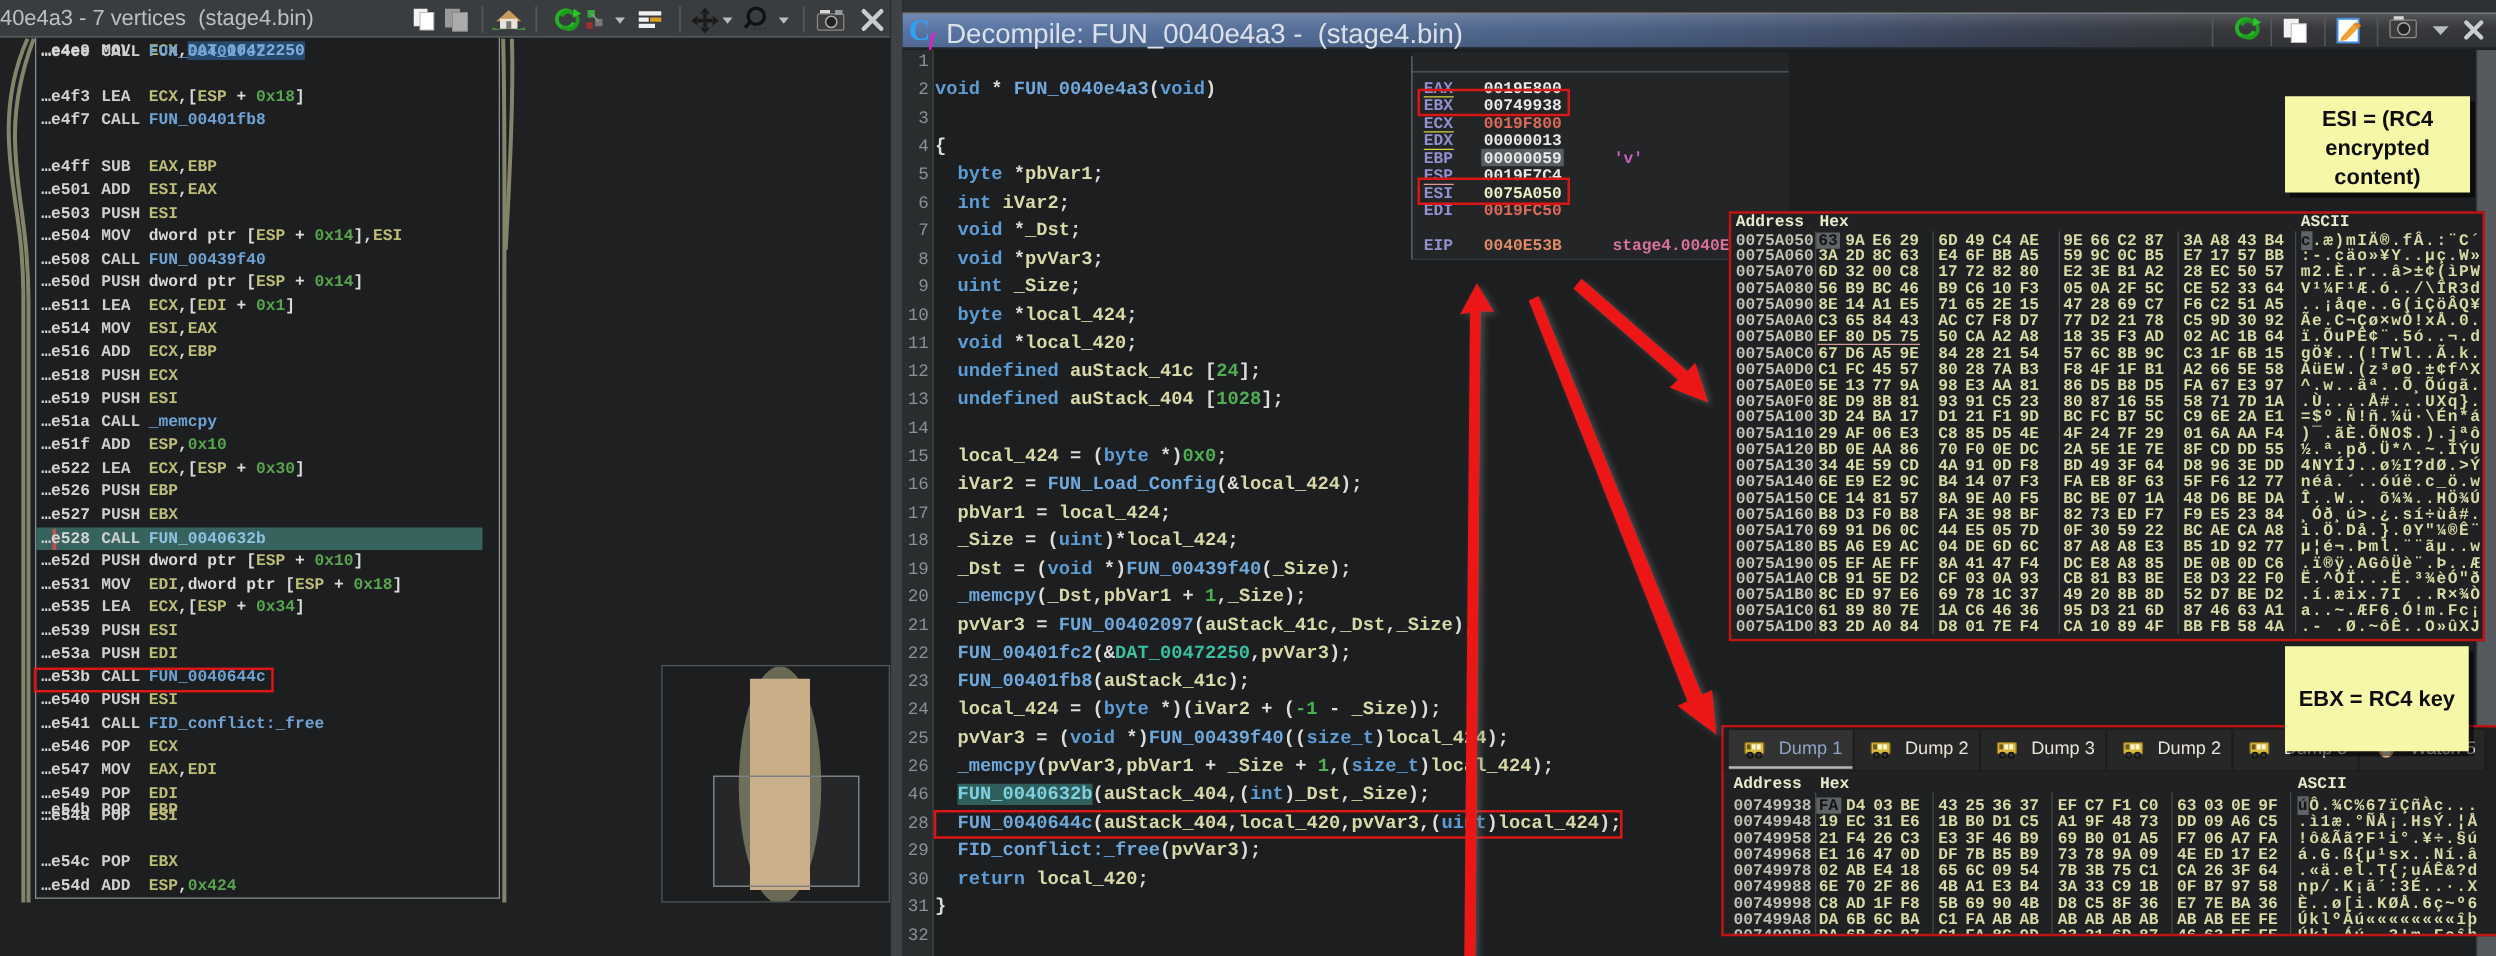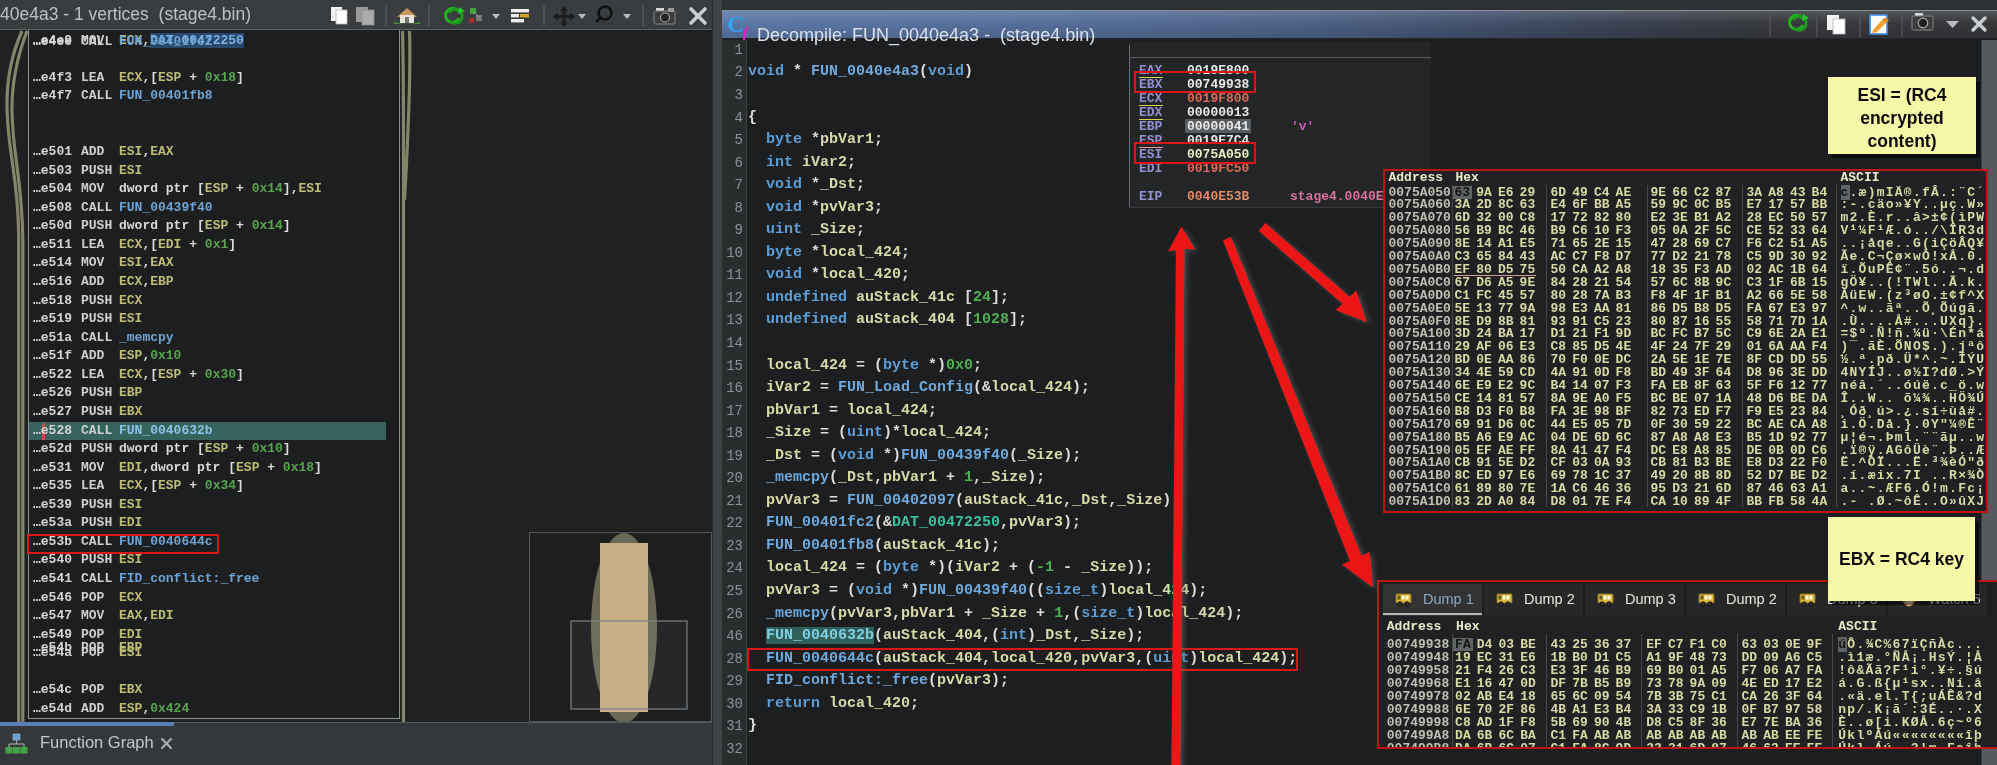--- a/index.html
+++ b/index.html
@@ -22,21 +22,21 @@
 #fgind{position:absolute;left:0;top:-1px;width:174px;height:3.5px;background:#5a7fb8}
 #fgtab .t{position:absolute;left:40px;top:10px;font-size:16.5px;color:#c3c7c9}
 #sat{position:absolute;left:529px;top:532px;width:183px;height:190px;border:1px solid #53575a;background:#1c1e1f;overflow:hidden}
 #splitter{position:absolute;left:712px;top:0;width:10px;height:765px;background:#404346;border-left:1px solid #2a2d2f}
 #rpanel{position:absolute;left:722px;top:0;width:1275px;height:765px;background:#1c1e1f}
 #rtop{position:absolute;left:722px;top:0;width:1275px;height:10px;background:#2e3134}
 #rtitle{position:absolute;left:722px;top:10px;width:1275px;height:29px;
  background:linear-gradient(90deg,#5b77a6 0%,#566f9a 25%,#4d6287 45%,#42506b 60%,#3a4150 72%,#37393d 82%,#36383a 100%);
  border-top:1px solid #888e96;border-bottom:1px solid #24282c}
 #rtitle .shine{position:absolute;inset:0;background:linear-gradient(180deg,rgba(255,255,255,.14),rgba(255,255,255,0) 45%,rgba(0,0,0,.12))}
-#rtitle .t{position:absolute;left:35px;top:14px;font-size:18px;color:#dbe1ea;white-space:pre}
+#rtitle .t{position:absolute;left:35px;top:3px;font-size:22px;color:#dbe1ea;white-space:pre}
 #gutter{position:absolute;left:722px;top:40px;width:25px;height:725px;background:#2a2d2e;border-right:1px solid #3e4143}
 .lnum{position:absolute;left:722px;width:21px;height:22.5px;text-align:right;font-family:"Liberation Mono",monospace;font-size:14px;line-height:22.5px;color:#8b9196}
 .cline{position:absolute;height:22.5px;font-family:"Liberation Mono",monospace;font-size:15px;font-weight:bold;line-height:22.5px;white-space:pre}
 .cline k,.cline f,.cline f2,.cline v,.cline n,.cline d,.cline pn{font-style:normal}
 .cline k{color:#5d9dd5}
 .cline f{color:#6fa9dc}
 .cline f2{color:#7fd0e0}
 .cline v{color:#d8d8a8}
 .cline n{color:#4fae54}
 .cline d{color:#38c0a0}
@@ -71,20 +71,21 @@
 <path d="M 27 31 C 16 60, 11.5 88, 12 112 C 13 158, 22.3 180, 22.8 240 L 22.8 722" stroke-width="3.2"></path>
 <path d="M 402.5 31 C 404 80, 403.5 160, 403.5 240 L 403.5 722" stroke-width="3.2"></path>
 <path d="M 409.5 31 C 411 75, 408.5 130, 404.5 200" stroke-width="3.2"></path>
 </g>
     </svg>
 <div id="block"></div>
 <div class="aline" style="top:31.7px"><span class="aaddr">…e4e9</span><span class="amn">MOV</span><span class="aops"><r>ECX</r><pn>,</pn><e>DAT_00472250</e></span></div>
 <div class="aline" style="top:33px"><span class="aaddr">…e4ee</span><span class="amn">CALL</span><span class="aops"><f>FUN_00401fc2</f></span></div>
 <div class="aline" style="top:68.8px"><span class="aaddr">…e4f3</span><span class="amn">LEA</span><span class="aops"><r>ECX</r><pn>,[</pn><r>ESP</r><pn> + </pn><n>0x18</n><pn>]</pn></span></div>
 <div class="aline" style="top:87.4px"><span class="aaddr">…e4f7</span><span class="amn">CALL</span><span class="aops"><f>FUN_00401fb8</f></span></div>
+<div class="aline" style="top:124.5px"><span class="aaddr">…e4ff</span><span class="amn">SUB</span><span class="aops"><r>EAX</r><pn>,</pn><r>EBP</r></span></div>
 <div class="aline" style="top:143.1px"><span class="aaddr">…e501</span><span class="amn">ADD</span><span class="aops"><r>ESI</r><pn>,</pn><r>EAX</r></span></div>
 <div class="aline" style="top:161.6px"><span class="aaddr">…e503</span><span class="amn">PUSH</span><span class="aops"><r>ESI</r></span></div>
 <div class="aline" style="top:180.2px"><span class="aaddr">…e504</span><span class="amn">MOV</span><span class="aops"><pn>dword ptr [</pn><r>ESP</r><pn> + </pn><n>0x14</n><pn>],</pn><r>ESI</r></span></div>
 <div class="aline" style="top:198.7px"><span class="aaddr">…e508</span><span class="amn">CALL</span><span class="aops"><f>FUN_00439f40</f></span></div>
 <div class="aline" style="top:217.3px"><span class="aaddr">…e50d</span><span class="amn">PUSH</span><span class="aops"><pn>dword ptr [</pn><r>ESP</r><pn> + </pn><n>0x14</n><pn>]</pn></span></div>
 <div class="aline" style="top:235.9px"><span class="aaddr">…e511</span><span class="amn">LEA</span><span class="aops"><r>ECX</r><pn>,[</pn><r>EDI</r><pn> + </pn><n>0x1</n><pn>]</pn></span></div>
 <div class="aline" style="top:254.4px"><span class="aaddr">…e514</span><span class="amn">MOV</span><span class="aops"><r>ESI</r><pn>,</pn><r>EAX</r></span></div>
 <div class="aline" style="top:273.0px"><span class="aaddr">…e516</span><span class="amn">ADD</span><span class="aops"><r>ECX</r><pn>,</pn><r>EBP</r></span></div>
 <div class="aline" style="top:291.5px"><span class="aaddr">…e518</span><span class="amn">PUSH</span><span class="aops"><r>ECX</r></span></div>
 <div class="aline" style="top:310.1px"><span class="aaddr">…e519</span><span class="amn">PUSH</span><span class="aops"><r>ESI</r></span></div>
@@ -112,21 +113,21 @@
 <div class="aline" style="top:681.3px"><span class="aaddr">…e54c</span><span class="amn">POP</span><span class="aops"><r>EBX</r></span></div>
 <div class="aline" style="top:699.9px"><span class="aaddr">…e54d</span><span class="amn">ADD</span><span class="aops"><r>ESP</r><pn>,</pn><n>0x424</n></span></div>
 <div id="sat">
 <svg width="183" height="190">
 <ellipse cx="94" cy="95" rx="33" ry="95" fill="#696956"></ellipse>
 <rect x="70" y="10" width="48" height="169" fill="#c9ae87"></rect>
 <rect x="41" y="88" width="116" height="88" fill="rgba(210,210,210,0.05)" stroke="#7e8184" stroke-width="1.2"></rect>
 </svg></div>
 <div class="redbox" style="left:27px;top:534px;width:192px;height:19.5px"></div>
 <div id="ltitle">
-      <div class="t">40e4a3 - 1 vertices  (stage4.bin)</div>
+      <div class="t">40e4a3 - 7 vertices  (stage4.bin)</div>
 <svg width="712" height="30" style="position:absolute;left:0;top:0">
 <g>
           <rect x="331" y="7" width="11" height="14" fill="#f2f2f2"></rect>
           <rect x="336" y="10" width="11" height="14" fill="#ffffff" stroke="#b9b9b9" stroke-width="0.8"></rect>
         </g>
 <g>
           <rect x="356" y="7" width="12" height="15" fill="#9a9a9a"></rect>
           <rect x="362" y="10" width="12" height="15" fill="#ababab" stroke="#8b8b8b" stroke-width="0.8"></rect>
         </g>
 <line x1="386" y1="5" x2="386" y2="26" stroke="#54585a" stroke-width="1.4"></line>
@@ -179,40 +180,20 @@
           <rect x="654" y="11" width="21" height="13" rx="1.5" fill="#3c3c3c" stroke="#888" stroke-width="1"></rect>
           <circle cx="665" cy="17.5" r="4.5" fill="#222" stroke="#aaa" stroke-width="1.2"></circle>
           <rect x="668" y="8" width="6" height="4" fill="#999"></rect>
         </g>
 <g stroke="#c9cdcf" stroke-width="3.6" stroke-linecap="round">
           <line x1="691" y1="9" x2="705" y2="23"></line>
           <line x1="705" y1="9" x2="691" y2="23"></line>
         </g>
 </svg>
 </div>
-<div id="fgtab">
-      <div id="fgind"></div>
-<svg width="200" height="43" style="position:absolute;left:0;top:0">
-<g>
-          <rect x="13" y="11" width="7" height="6" fill="#6a9ad8" stroke="#9cc" stroke-width="0.6"></rect>
-<line x1="16.5" y1="17" x2="16.5" y2="21" stroke="#9aa" stroke-width="1.2"></line>
-<line x1="9" y1="21" x2="24" y2="21" stroke="#9aa" stroke-width="1.2"></line>
-<line x1="9" y1="21" x2="9" y2="24" stroke="#9aa" stroke-width="1.2"></line>
-          <line x1="24" y1="21" x2="24" y2="24" stroke="#9aa" stroke-width="1.2"></line>
-<rect x="5.5" y="24" width="7" height="6.5" fill="#46a046"></rect>
-          <rect x="13" y="24" width="7" height="6.5" fill="#46a046"></rect>
-          <rect x="20.5" y="24" width="7" height="6.5" fill="#46a046"></rect>
-        </g>
-<g stroke="#a9adaf" stroke-width="2.2" stroke-linecap="round">
-          <line x1="162" y1="16" x2="171" y2="25"></line>
-          <line x1="171" y1="16" x2="162" y2="25"></line>
-        </g>
-</svg>
-<div class="t">Function Graph</div>
-    </div>
 </div>
 <div id="splitter"></div>
 <div id="rpanel"></div>
 <div id="gutter"></div>
 <div class="lnum" style="top:38.8px">1</div>
 <div class="lnum" style="top:61.3px">2</div>
 <div class="cline" style="left:748px;top:61.3px"><k>void</k><pn> * </pn><f>FUN_0040e4a3</f><pn>(</pn><k>void</k><pn>)</pn></div>
 <div class="lnum" style="top:83.9px">3</div>
 <div class="lnum" style="top:106.5px">4</div>
 <div class="cline" style="left:748px;top:106.5px"><pn>{</pn></div>
@@ -311,21 +292,21 @@
 <div style="position:absolute;left:1129px;top:45px;width:1px;height:163px;background:#6a6e72"></div>
 <div style="position:absolute;left:1129px;top:56.5px;width:302px;height:1px;background:#595d61"></div>
 <div class="rrow" style="top:63.5px"><span class="rn">EAX</span><span class="rv">0019E800</span></div>
 <div style="position:absolute;left:1139px;top:76.7px;width:24px;height:1.6px;background:#d8d44e"></div>
 <div class="rrow" style="top:77.5px"><span class="rn">EBX</span><span class="rv">00749938</span></div>
 <div class="rrow" style="top:91.5px"><span class="rn">ECX</span><span class="rvr">0019F800</span></div>
 <div style="position:absolute;left:1139px;top:104.7px;width:24px;height:1.6px;background:#d8d44e"></div>
 <div class="rrow" style="top:105.5px"><span class="rn">EDX</span><span class="rv">00000013</span></div>
 <div style="position:absolute;left:1139px;top:118.7px;width:24px;height:1.6px;background:#d8d44e"></div>
 <div style="position:absolute;left:1185px;top:119.0px;width:66px;height:14px;background:#595d60"></div>
-<div class="rrow" style="top:119.5px"><span class="rn">EBP</span><span class="rv">00000041</span></div>
+<div class="rrow" style="top:119.5px"><span class="rn">EBP</span><span class="rv">00000059</span></div>
 <div class="rrow" style="top:133.5px"><span class="rn">ESP</span><span class="rv">0019E7C4</span></div>
 <div style="position:absolute;left:1139px;top:146.7px;width:24px;height:1.6px;background:#e09898"></div>
 <div class="rrow" style="top:147.5px"><span class="rn">ESI</span><span class="rvc">0075A050</span></div>
 <div class="rrow" style="top:161.5px"><span class="rn">EDI</span><span class="rvr">0019FC50</span></div>
 <div class="rrow" style="top:119.5px"><span style="position:absolute;left:1291px;color:#c45fc0">'v'</span></div>
 <div class="rrow" style="top:189.5px"><span class="rn">EIP</span><span class="rvo">0040E53B</span><span style="position:absolute;left:1290px;color:#d9729c">stage4.0040E</span></div>
 <div style="position:absolute;left:1129px;top:207px;width:302px;height:1px;background:#36393c"></div>
 <div class="redbox" style="left:1134px;top:71px;width:122px;height:22px"></div>
 <div class="redbox" style="left:1134px;top:142px;width:122px;height:22px"></div>
 <div style="position:absolute;left:1981px;top:40px;width:16px;height:725px;background:#565a5e;border-left:1px solid #3a3d3f"></div>

